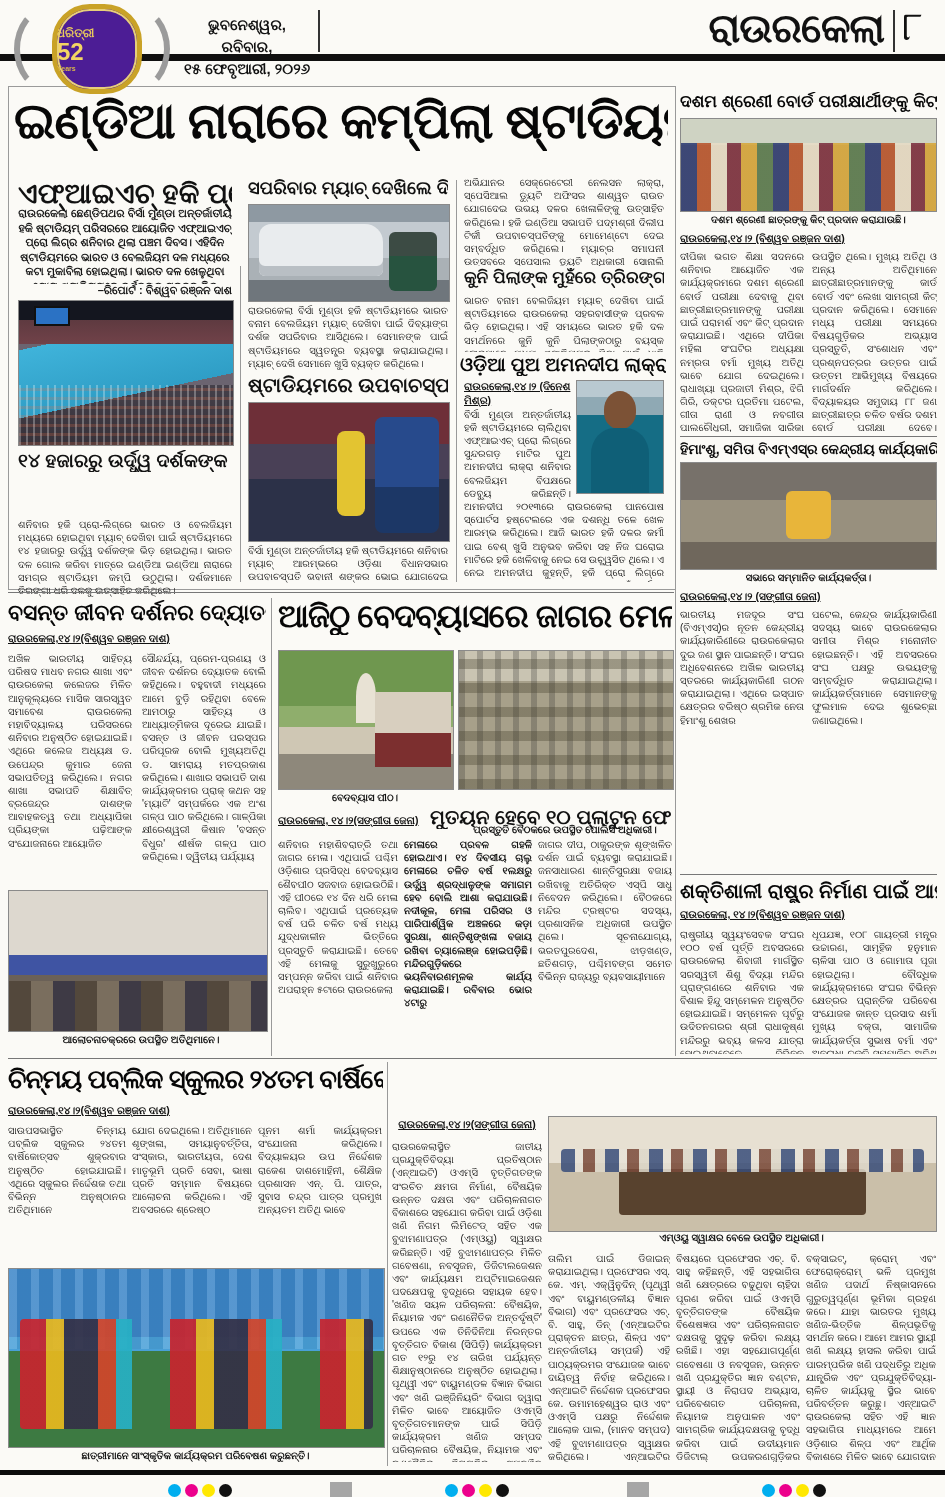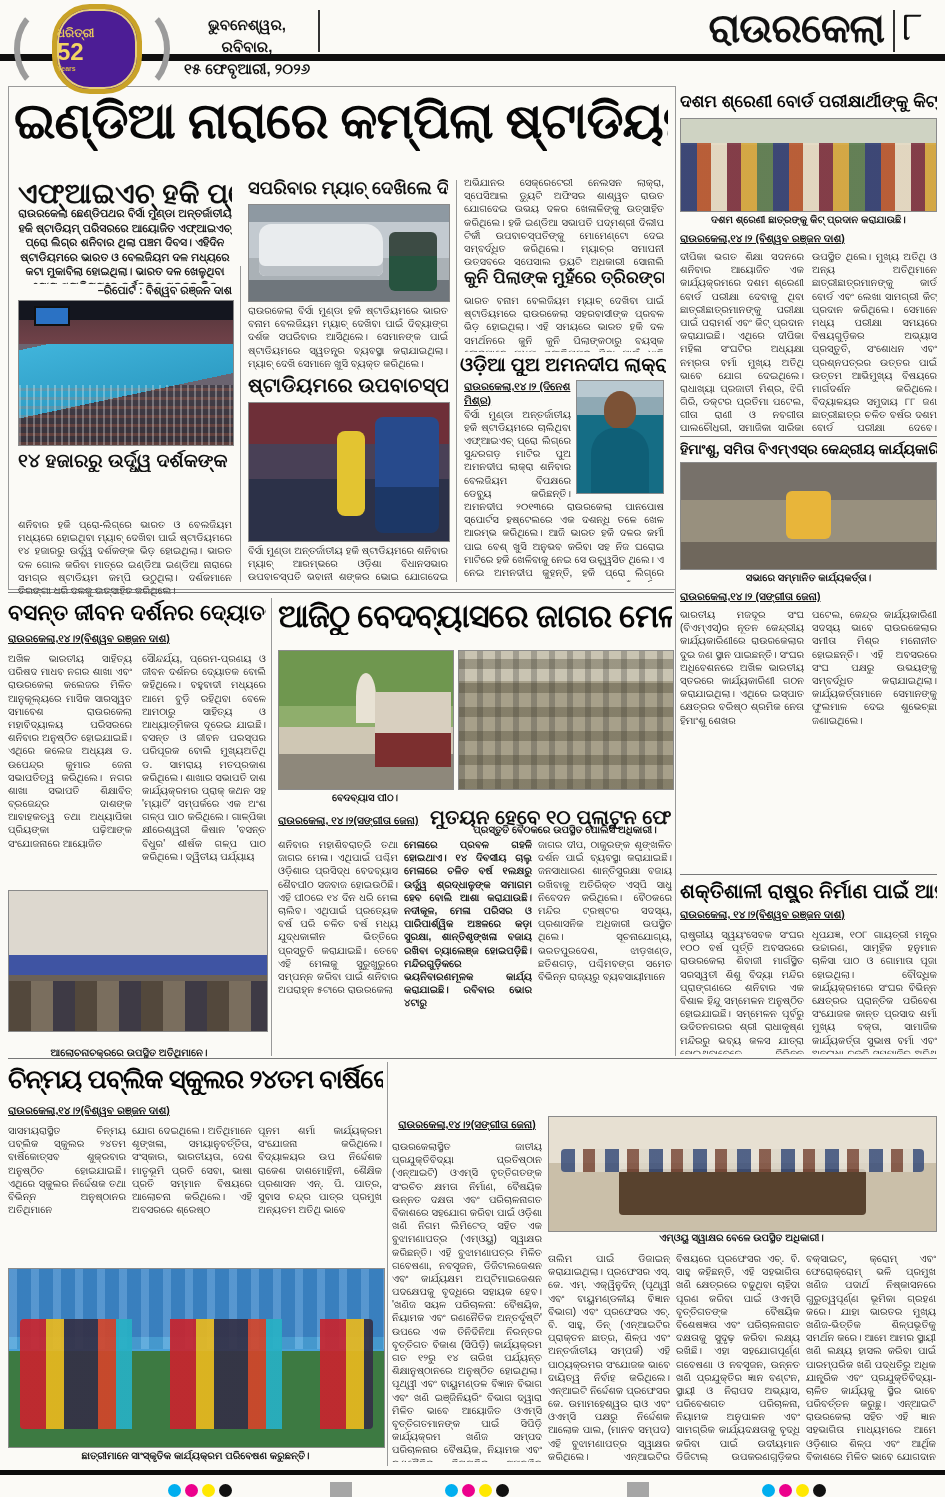--- a/index.html
+++ b/index.html
@@ -79,21 +79,21 @@
   #t-shakti1{left:680px;top:928px;width:124px;height:126px;}
   #t-shakti2{left:812px;top:928px;width:125px;height:126px;}
   
   #r-mid-top{left:8px;top:592px;width:666px;}
   #vr-mid{left:271px;top:598px;height:458px;}
   #h-bas{left:8px;top:600px;width:258px;font-size:22px;text-align:left;}
   #dl-bas{left:8px;top:632px;width:258px;}
   #t-bas1{left:8px;top:652px;width:124px;height:234px;}
   #t-bas2{left:142px;top:652px;width:124px;height:234px;}
   #ph-sem{left:8px;top:890px;width:258px;height:140px;}
-  #cap-sem{left:0;top:1034px;width:258px;margin-top:13px;}
+  #cap-sem{left:12px;top:1034px;width:258px;}
   #h-jag{left:278px;top:598px;width:394px;font-size:32px;text-align:center;letter-spacing:-1px;}
   #ph-temple{left:278px;top:650px;width:174px;height:138px;}
   #ph-police{left:458px;top:650px;width:214px;height:138px;}
   #cap-temple{left:278px;top:792px;width:174px;}
   #cap-police{left:458px;top:824px;width:214px;}
   #dl-jag{left:278px;top:814px;width:150px;}
   #k-jag{left:430px;top:806px;width:242px;font-size:20px;}
   #t-jag1{left:278px;top:838px;width:120px;height:216px;}
   #t-jag2{left:404px;top:838px;width:128px;height:216px;font-weight:bold;}
   #t-jag3{left:538px;top:838px;width:134px;height:216px;}
@@ -262,21 +262,21 @@
   <div class="subhead" id="k-jag">ମୁତୟନ ହେବେ ୧୦ ପ୍ଲାଟୁନ ଫୋର୍ସ</div>
   <div class="bodytxt" id="t-jag1">ଶନିବାର ମହାଶିବରାତ୍ରି ତଥା ଜାଗର ମେଳା। ଏଥିପାଇଁ ପଶ୍ଚିମ ଓଡ଼ିଶାର ପ୍ରସିଦ୍ଧ ବେଦବ୍ୟାସ ଶୈବପୀଠ ସଜବାଜ ହୋଇଉଠିଛି। ଏହି ପୀଠରେ ୧୪ ଦିନ ଧରି ମେଳା ଚାଲିବ। ଏଥିପାଇଁ ପ୍ରତ୍ୟେକ ବର୍ଷ ପରି ଚଳିତ ବର୍ଷ ମଧ୍ୟ ଯୁଦ୍ଧକାଳୀନ ଭିତ୍ତିରେ ପ୍ରସ୍ତୁତି କରାଯାଇଛି। ତେବେ ଏହି ମେଳାକୁ ସୁରୁଖୁରୁରେ ସମ୍ପନ୍ନ କରିବା ପାଇଁ ଶନିବାର ଅପରାହ୍ନ ୫ଟାରେ ରାଉରକେଲା</div>
   <div class="bodytxt" id="t-jag2">ମେଳାରେ ପ୍ରବଳ ଗହଳି ହୋଇଥାଏ। ୧୪ ଦିବସୀୟ ଚାଲୁ ମେଳାରେ ଚଳିତ ବର୍ଷ ୧ଲକ୍ଷରୁ ଉର୍ଦ୍ଧ୍ୱ ଶ୍ରଦ୍ଧାଳୁଙ୍କ ସମାଗମ ହେବ ବୋଲି ଆଶା କରାଯାଉଛି। ନଦୀକୂଳ, ମେଳା ପରିସର ଓ ପାରିପାର୍ଶ୍ୱିକ ଅଞ୍ଚଳରେ କଡ଼ା ସୁରକ୍ଷା, ଶାନ୍ତିଶୃଙ୍ଖଳା ବଜାୟ ରଖିବା ଚ୍ୟାଲେଞ୍ଜ ହୋଇପଡ଼ିଛି। ମନ୍ଦିରଗୁଡ଼ିକରେ ଭୟନିବାର‌ଣମୂଳକ କାର୍ଯ୍ୟ କରାଯାଇଛି। ରବିବାର ଭୋର ୪ଟାରୁ</div>
   <div class="bodytxt" id="t-jag3">ଜାଗର ଦୀପ, ଠାକୁରଙ୍କ ଶୃଙ୍ଖଳିତ ଦର୍ଶନ ପାଇଁ ବ୍ୟବସ୍ଥା କରାଯାଇଛି। ଜନସାଧାରଣ ଶାନ୍ତିସୁରକ୍ଷା ବଜାୟ ରଖିବାକୁ ଅତିରିକ୍ତ ଏସ୍‌ପି ସାଧୁ ନିବେଦନ କରିଥିଲେ। ବୈଠକରେ ମନ୍ଦିର ଟ୍ରଷ୍ଟର ସଦସ୍ୟ, ପ୍ରଶାସନିକ ଅଧିକାରୀ ଉପସ୍ଥିତ ଥିଲେ। ସୂଚନାଯୋଗ୍ୟ, ଭରତପୁରଦେଶ, ଝାଡ଼ଖଣ୍ଡ, ଛତିଶଗଡ଼, ପଶ୍ଚିମବଙ୍ଗ ସମେତ ବିଭିନ୍ନ ରାଜ୍ୟରୁ ବ୍ୟବସାୟୀମାନେ</div>
 
   <div class="rule-h" id="r-bot-top"></div>
   <div class="rule-v" id="vr-bot"></div>
 
   <div class="headline" id="h-chin">ଚିନ୍ମୟ ପବ୍ଲିକ ସ୍କୁଲର ୨୪ତମ ବାର୍ଷିକୋତ୍ସବ</div>
   <div class="dateline" id="dl-chin">ରାଉରକେଲା,୧୪।୨(ବିଶ୍ୱବ ରଞ୍ଜନ ଦାଶ)</div>
-  <div class="bodytxt" id="t-chin1">ସାସମୟରାସ୍ଥିତ ଚିନ୍ମୟ ପବ୍ଲିକ ସ୍କୁଲର ୨୪ତମ ବାର୍ଷିକୋତ୍ସବ ଶୁକ୍ରବାର ଅନୁଷ୍ଠିତ ହୋଇଯାଇଛି। ଏଥିରେ ସ୍କୁଲର ନିର୍ଦ୍ଦେଶକ ତଥା ବିଭିନ୍ନ ଅନୁଷ୍ଠାନର ଅତିଥିମାନେ</div>
+  <div class="bodytxt" id="t-chin1">ସାଉପସଭାସ୍ଥିତ ଚିନ୍ମୟ ପବ୍ଲିକ ସ୍କୁଲର ୨୪ତମ ବାର୍ଷିକୋତ୍ସବ ଶୁକ୍ରବାର ଅନୁଷ୍ଠିତ ହୋଇଯାଇଛି। ଏଥିରେ ସ୍କୁଲର ନିର୍ଦ୍ଦେଶକ ତଥା ବିଭିନ୍ନ ଅନୁଷ୍ଠାନର ଅତିଥିମାନେ</div>
   <div class="bodytxt" id="t-chin2">ଯୋଗ ଦେଇଥିଲେ। ଅତିଥିମାନେ ଶୃଙ୍ଖଳା, ସମୟାନୁବର୍ତ୍ତିତା, ସଂସ୍କାର, ଭାରତୀୟତା, ଦେଶ ମାତୃଭୂମି ପ୍ରତି ସେବା, ଭାଷା ପ୍ରତି ସମ୍ମାନ ବିଷୟରେ ଆଲୋଚନା କରିଥିଲେ। ଏହି ଅବସରରେ ଶ୍ରେଷ୍ଠ</div>
   <div class="bodytxt" id="t-chin3">ପୂନମ ଶର୍ମା କାର୍ଯ୍ୟକ୍ରମ ସଂଯୋଜନା କରିଥିଲେ। ବିଦ୍ୟାଳୟର ଉପ ନିର୍ଦ୍ଦେଶକ ରାକେଶ ଦାଶମୋହିନୀ, ଶୈକ୍ଷିକ ପ୍ରଶାସନ ଏନ୍. ପି. ପାତ୍ର, ସୁବାସ ଚନ୍ଦ୍ର ପାତ୍ର ପ୍ରମୁଖ ଅନ୍ୟତମ ଅତିଥି ଭାବେ</div>
   <div class="photo" id="ph-dance"></div>
   <div class="caption" id="cap-dance">ଛାତ୍ରୀମାନେ ସାଂସ୍କୃତିକ କାର୍ଯ୍ୟକ୍ରମ ପରିବେଷଣ କରୁଛନ୍ତି।</div>
 
   <div class="dateline" id="dl-nitr">ରାଉରକେଲା,୧୪।୨(ସଙ୍ଗୀତା ଜେନା)</div>
   <div class="bodytxt" id="t-nitr1">ରାଉରକେଲାସ୍ଥିତ ଜାତୀୟ ପ୍ରଯୁକ୍ତିବିଦ୍ୟା ପ୍ରତିଷ୍ଠାନ (ଏନ୍‌ଆଇଟି) ଓଏମ୍‌ସି ବୃତ୍ତିଗତଙ୍କ ସଂରଚିତ କ୍ଷମତା ନିର୍ମାଣ, ବୈଷୟିକ ଉନ୍ନତ ଦକ୍ଷତା ଏବଂ ପରିଚାଳନାଗତ ବିକାଶରେ ସହଯୋଗ କରିବା ପାଇଁ ଓଡ଼ିଶା ଖଣି ନିଗମ ଲିମିଟେଡ୍ ସହିତ ଏକ ବୁଝାମଣାପତ୍ର (ଏମ୍‌ଓୟୁ) ସ୍ୱାକ୍ଷର କରିଛନ୍ତି। ଏହି ବୁଝାମଣାପତ୍ର ମିଳିତ ଗବେଷଣା, ନବସୃଜନ, ଡିଜିଟାଲଜେଶନ ଏବଂ କାର୍ଯ୍ୟକ୍ଷମ ଅପ୍ଟିମାଇଜେଶନ ପଦକ୍ଷେପକୁ ବୃଦ୍ଧିରେ ସହାୟକ ହେବ। 'ଖଣିଜ ସୟଳ ପରିଚାଳନା: ବୈଷୟିକ, ନିୟାମକ ଏବଂ ରଣନୈତିକ ଅନ୍ତର୍ଦୃଷ୍ଟି' ଉପରେ ଏକ ତିନିଦିନିଆ ନିରନ୍ତର ବୃତ୍ତିଗତ ବିକାଶ (ସିପିଡ଼ି) କାର୍ଯ୍ୟକ୍ରମ ଗତ ୧୨ରୁ ୧୪ ତାରିଖ ପର୍ଯ୍ୟନ୍ତ ଶିକ୍ଷାନୁଷ୍ଠାନରେ ଅନୁଷ୍ଠିତ ହୋଇଥିଲା। ପୃଥ୍ୱୀ ଏବଂ ବାୟୁମଣ୍ଡଳ ବିଜ୍ଞାନ ବିଭାଗ ଏବଂ ଖଣି ଇଞ୍ଜିନିୟରିଂ ବିଭାଗ ଦ୍ୱାରା ମିଳିତ ଭାବେ ଆୟୋଜିତ ଓଏମ୍‌ସି ବୃତ୍ତିଗତମାନଙ୍କ ପାଇଁ ସିପିଡ଼ି କାର୍ଯ୍ୟକ୍ରମ ଖଣିଜ ସମ୍ପଦ ପରିଚାଳନାର ବୈଷୟିକ, ନିୟାମକ ଏବଂ ରଣନୈତିକ ଦିଗଗୁଡ଼ିକୁ ସମନ୍ୱିତ କରୁଥିବା ସଘନ</div>
   <div class="photo" id="ph-mou"></div>
   <div class="caption" id="cap-mou">ଏମ୍‌ଓୟୁ ସ୍ୱାକ୍ଷର ବେଳେ ଉପସ୍ଥିତ ଅଧିକାରୀ।</div>
   <div class="bodytxt" id="t-nitr2">ତାଲିମ ପାଇଁ ଡିଜାଇନ୍ କରାଯାଇଥିଲା। ପ୍ରଫେସର ଏସ୍. କେ. ଏମ୍. ଏକ୍ୱିନୁଦିନ୍ (ପୃଥ୍ୱୀ ଏବଂ ବାୟୁମଣ୍ଡଳୀୟ ବିଜ୍ଞାନ ବିଭାଗ) ଏବଂ ପ୍ରଫେସର ଏଚ୍. ବି. ସାହୁ, ଡିନ୍ (ଏନ୍‌ଆଇଟିର ପ୍ରାକ୍ତନ ଛାତ୍ର, ଶିଳ୍ପ ଏବଂ ଅନ୍ତର୍ଜାତୀୟ ସମ୍ପର୍କ) ଏହି ପାଠ୍ୟକ୍ରମର ସଂଯୋଜକ ଭାବେ ଦାୟିତ୍ୱ ନିର୍ବାହ କରିଥିଲେ। ଏନ୍‌ଆଇଟି ନିର୍ଦ୍ଦେଶକ ପ୍ରଫେସର କେ. ଉମାମହେଶ୍ୱର ରାଓ ଏବଂ ଓଏମ୍‌ସି ପକ୍ଷରୁ ନିର୍ଦ୍ଦେଶକ ଆଲୋକ ପାଲ, (ମାନବ ସମ୍ପଦ) ଏହି ବୁଝାମଣାପତ୍ର ସ୍ୱାକ୍ଷର କରିଥିଲେ। ଏନ୍‌ଆଇଟିର ପ୍ରାକ୍ତନ ଛାତ୍ର, ଶିଳ୍ପ ଏବଂ ଅନ୍ତର୍ଜାତୀୟ ସମ୍ପର୍କ ଡିନ୍ ପ୍ରଫେସର ହିମାଂଶୁ ଭୂଷଣ ସାହୁ ଏହି ସହଯୋଗର ସମନ୍ୱୟ କରିଥିଲେ। ବୁଝାମଣାପତ୍ର</div>

